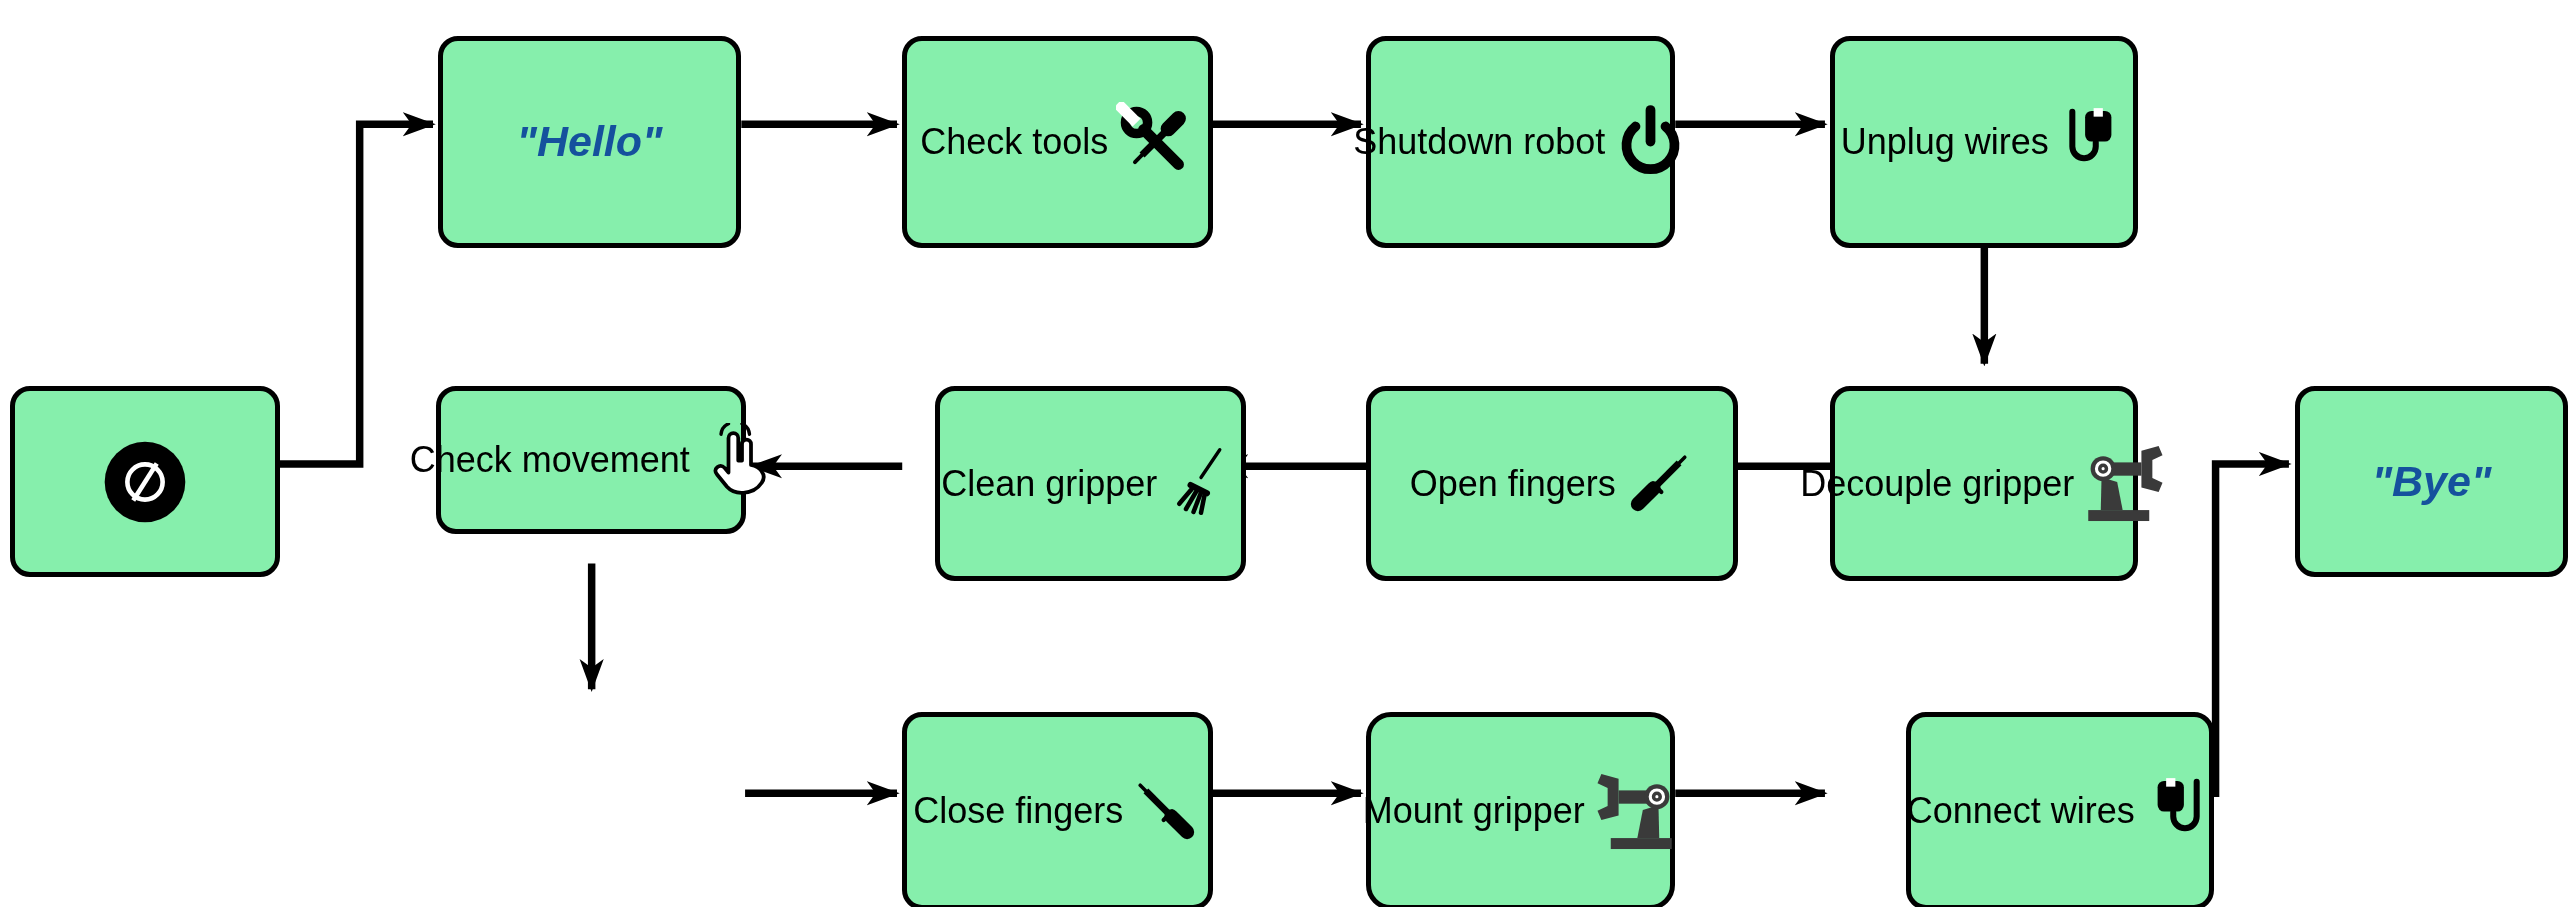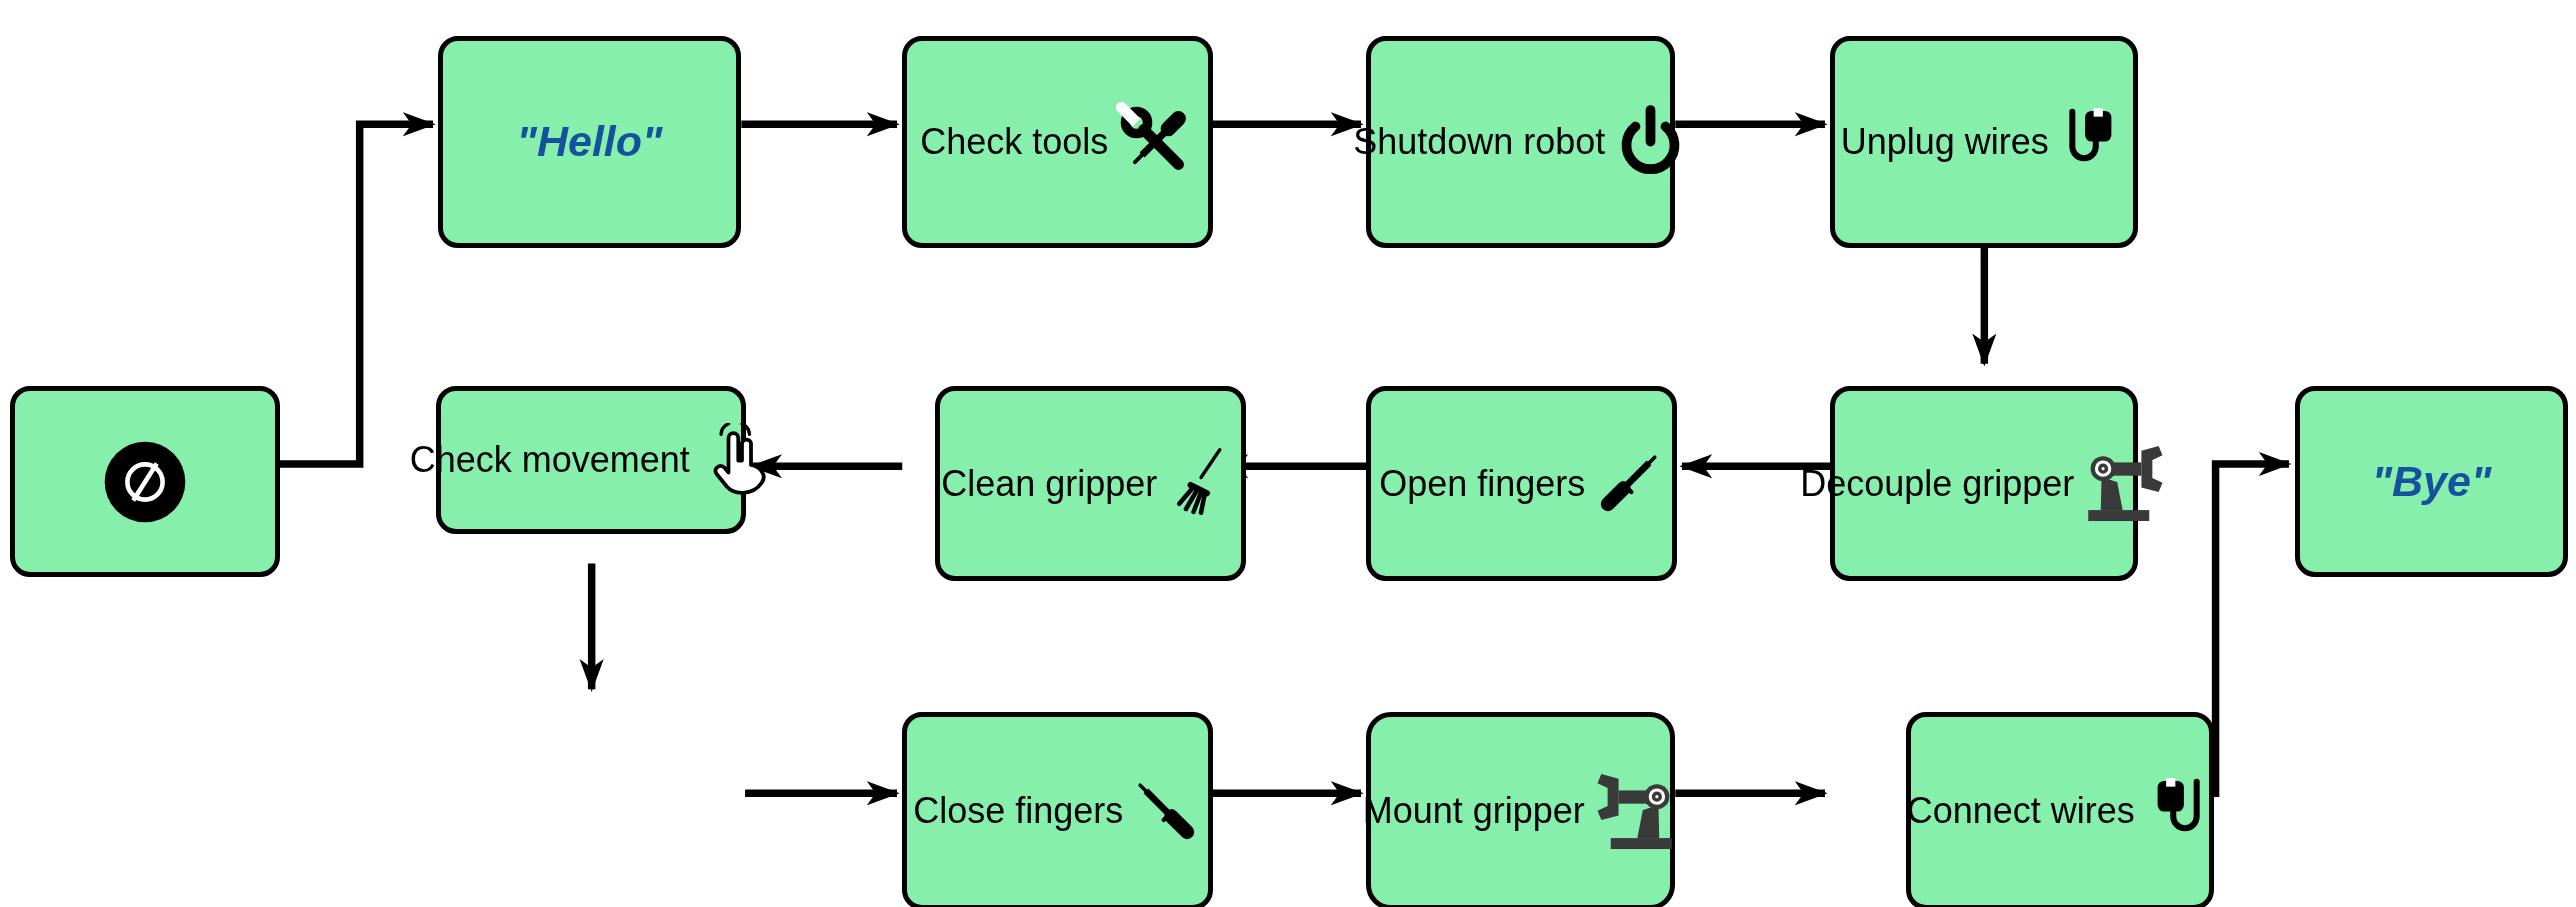--- a/index.html
+++ b/index.html
@@ -110,21 +110,21 @@
         <line x1="73" y1="5" x2="48" y2="42" stroke="#000" stroke-width="4.5" stroke-linecap="round"></line>
         <line x1="34" y1="52" x2="56" y2="63" stroke="#000" stroke-width="8" stroke-linecap="round"></line>
         <line x1="36" y1="57" x2="19" y2="77" stroke="#000" stroke-width="6" stroke-linecap="round"></line>
         <line x1="42" y1="60" x2="28" y2="84" stroke="#000" stroke-width="6" stroke-linecap="round"></line>
         <line x1="48" y1="62" x2="38" y2="88" stroke="#000" stroke-width="6" stroke-linecap="round"></line>
         <line x1="53" y1="64" x2="48" y2="89" stroke="#000" stroke-width="6" stroke-linecap="round"></line>
       </svg>
     </span>
   </div>
 
-  <div class="node" style="left:1366px;top:369px;width:311px;height:195px;text-align:center;">
+  <div class="node" style="left:1366px;top:369px;width:372px;height:195px;text-align:center;">
     <span class="lbl">Open fingers</span>
     <span class="ic">
       <svg width="71" height="71" viewBox="0 0 100 100">
         <line x1="21" y1="79" x2="43" y2="57" stroke="#000" stroke-width="20" stroke-linecap="round"></line>
         <line x1="42" y1="50" x2="54" y2="62" stroke="#000" stroke-width="6" stroke-linecap="round"></line>
         <line x1="47" y1="53" x2="79" y2="21" stroke="#000" stroke-width="9.5"></line>
         <line x1="79" y1="21" x2="87" y2="13" stroke="#000" stroke-width="5" stroke-linecap="round"></line>
       </svg>
     </span>
   </div>

